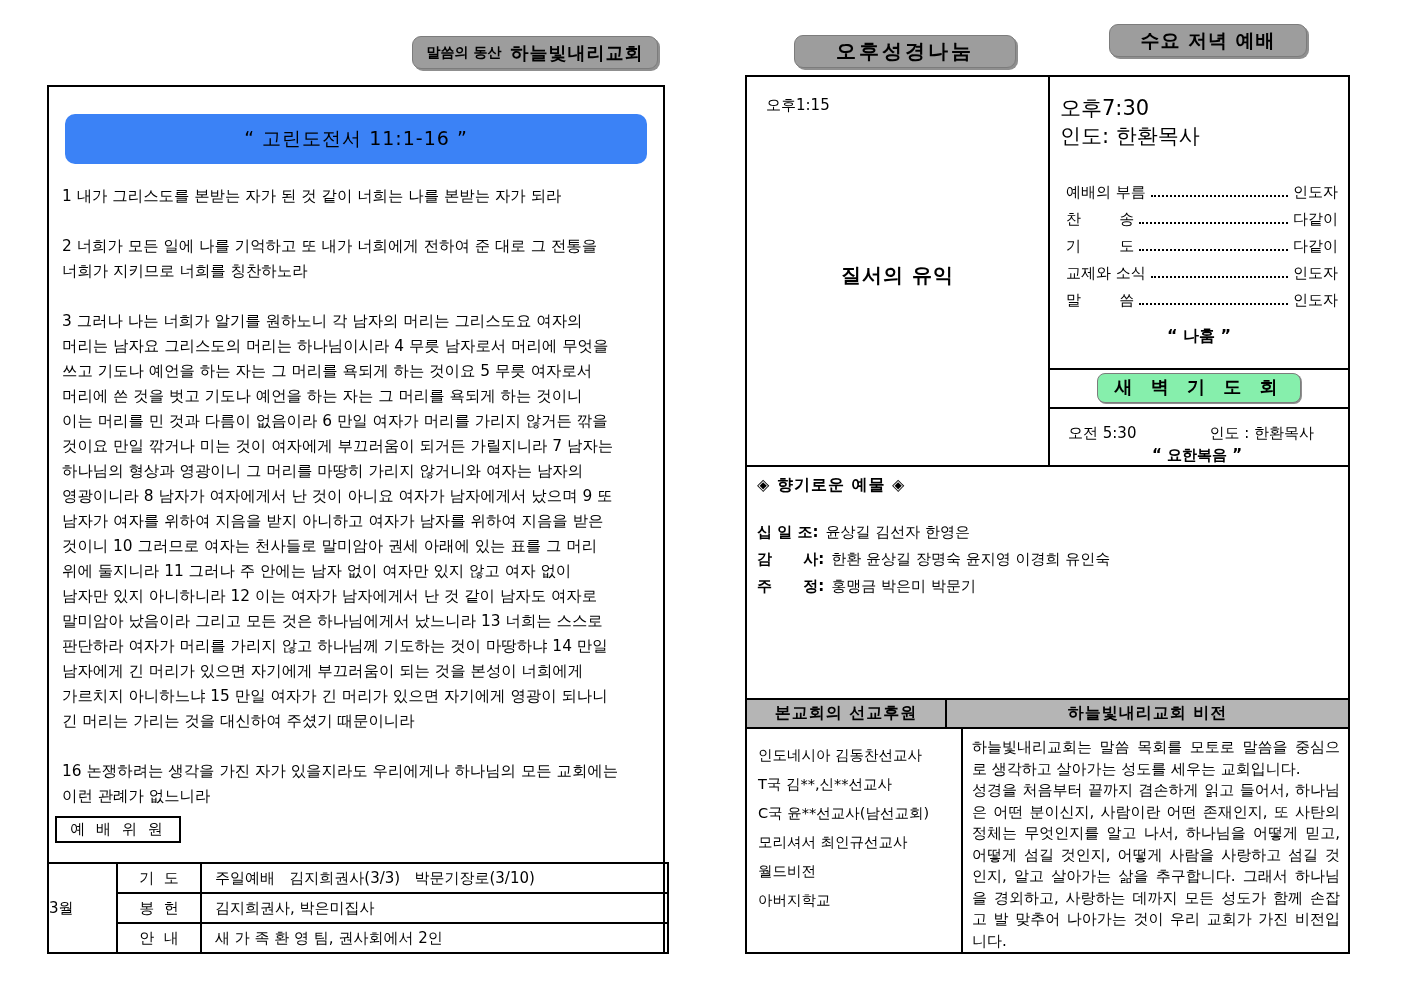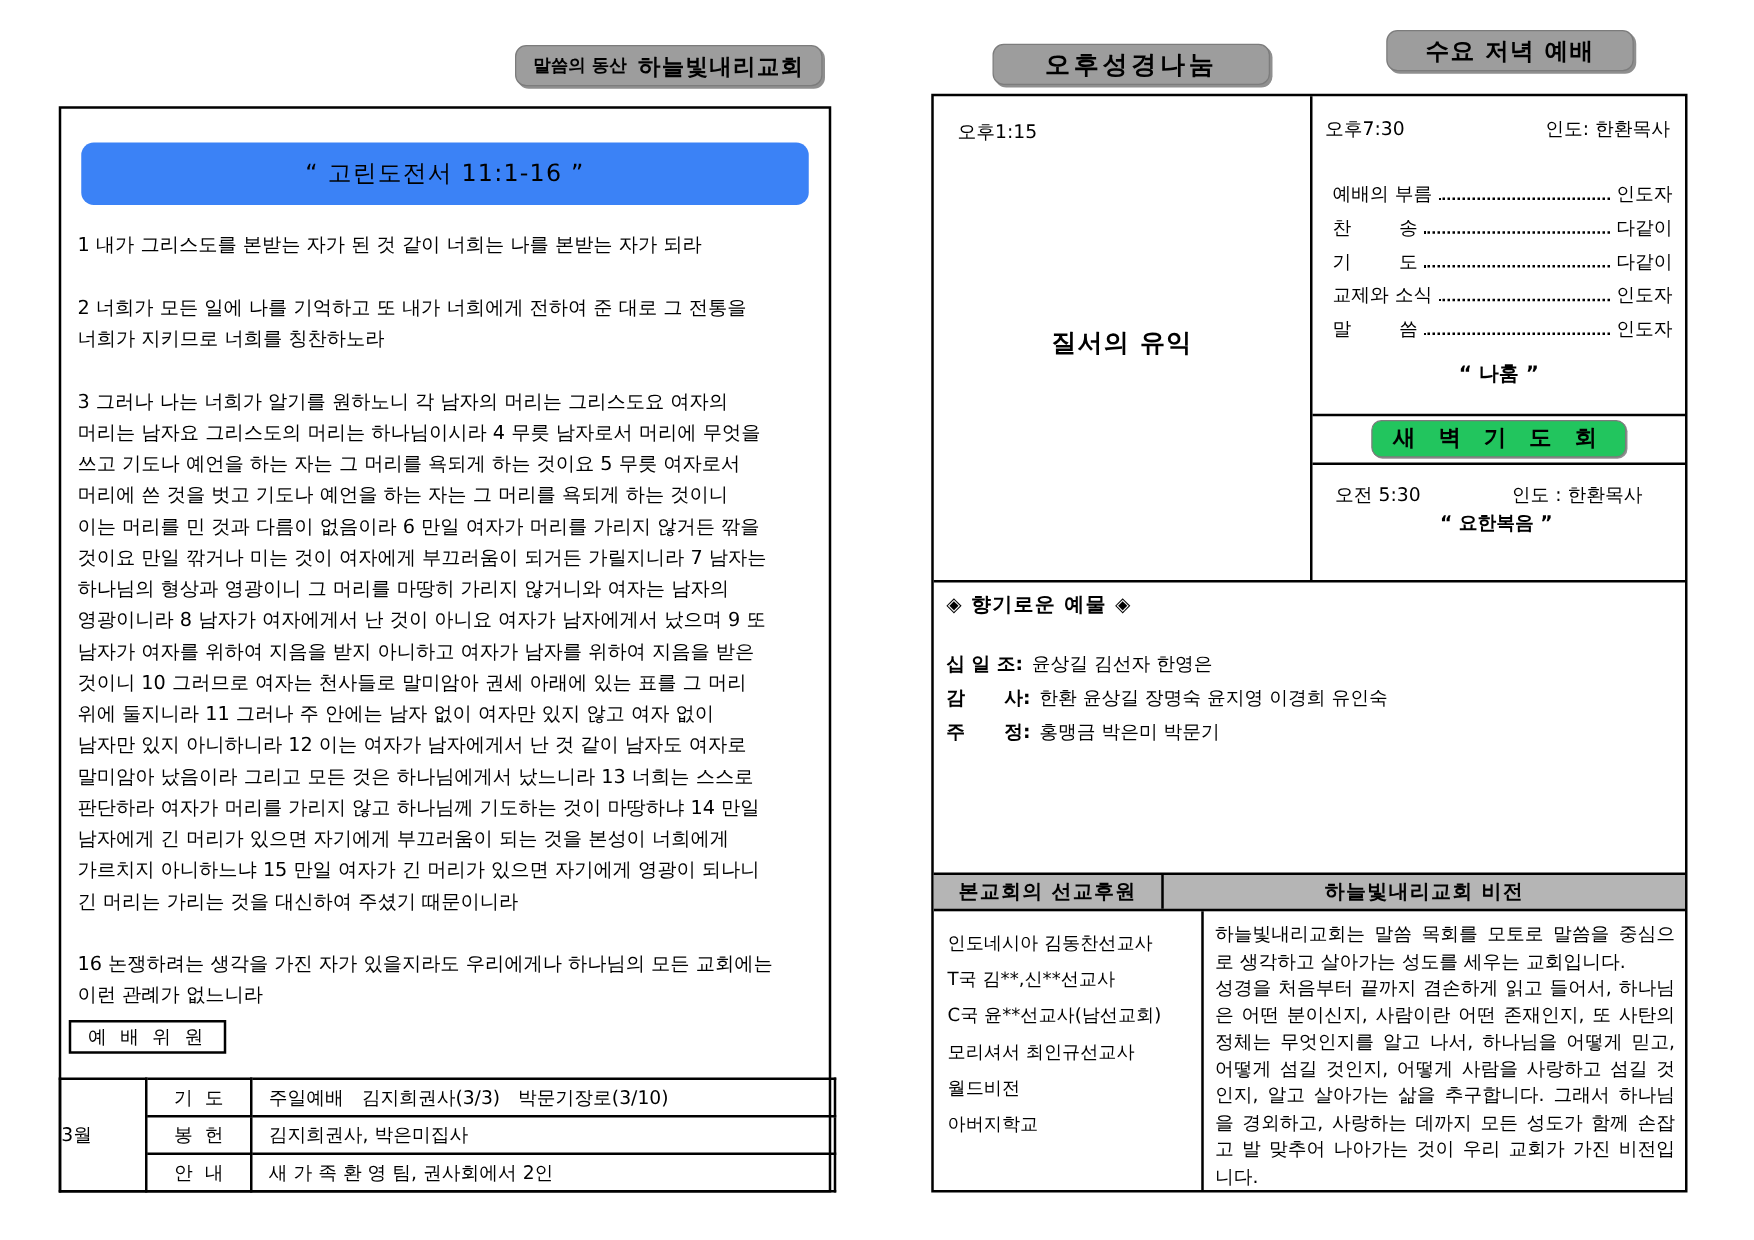--- a/index.html
+++ b/index.html
@@ -35,46 +35,46 @@
   .label-cell { width: 84px; text-align: center; white-space: pre; }
   .value-cell { padding-left: 13px; white-space: pre; }
 
   
   .rp-top { height: 392px; display: flex; border-bottom: 2px solid #000; }
   .rp-left { width: 303px; border-right: 2px solid #000; display: flex; flex-direction: column; }
   .bs-time { padding: 19px 0 0 19px; font-size: 15px; }
   .bs-title { flex: 1; display: flex; align-items: center; justify-content: center;
     font-size: 20px; font-weight: bold; letter-spacing: 1px; margin-bottom: 30px; }
   .rp-right { flex: 1; display: flex; flex-direction: column; }
-  .wed-head { display: flex; justify-content: space-between; padding: 17px 12px 0 10px; font-size: 15px; }
+  .wed-head { display: flex; justify-content: space-between; padding: 17px 12px 0 10px; font-size: 21px; flex-direction: column; }
   .order { padding: 25px 10px 0 16px; font-size: 15px; }
   .order-row { display: flex; align-items: flex-end; height: 27px; }
   .order-label, .order-value { white-space: pre; }
   .order-leader { flex: 1; border-bottom: 2px dotted #000; margin: 0 5px 5px 5px; }
   .sermon { text-align: center; font-weight: bold; font-size: 16px; margin-top: 16px; }
   .dawn-hdr { margin-top: 21px; border-top: 2px solid #000; border-bottom: 2px solid #000;
     text-align: center; padding: 3px 0 4px 0; }
-  .dawn-badge { display: inline-block; background: #22c55e; border: 1px solid #7c7c7c;
+  .dawn-badge { display: inline-block; background: #86efac; border: 1px solid #7c7c7c;
     border-radius: 8px; padding: 1px 16px 3px 16px; font-size: 18px; font-weight: bold;
     letter-spacing: 6px; box-shadow: 1px 1px 0 #8f8f8f; }
   .dawn-body { padding: 15px 12px 0 8px; font-size: 15px; }
   .dawn-head { display: flex; justify-content: space-between; padding: 0 22px 0 10px; }
   .dawn-order { margin-top: 20px; padding-left: 8px; }
   .dawn-sermon { text-align: center; font-weight: bold; font-size: 15px; margin-top: 3px; }
 
   .rp-offer { height: 236px; border-bottom: 2px solid #000; padding: 8px 12px 0 10px; }
   .offer-title { font-size: 16px; font-weight: bold; letter-spacing: 1px; }
   .offer-items { margin-top: 23px; font-size: 15px; }
   .offer-row { height: 27px; display: flex; align-items: center; }
   .offer-label { font-weight: bold; white-space: pre; }
   .offer-value { margin-left: 7px; white-space: pre; }
 
   .rp-hdr { height: 29px; display: flex; background: #b5b5b5; font-weight: bold; font-size: 16px;
     border-bottom: 2px solid #000; }
-  .hdr-left { width: 184px; border-right: 2px solid #000; display: flex; align-items: center;
+  .hdr-left { width: 200px; border-right: 2px solid #000; display: flex; align-items: center;
     justify-content: center; letter-spacing: 1px; }
   .hdr-right { flex: 1; display: flex; align-items: center; justify-content: center; letter-spacing: 1px; }
 
   .rp-body { flex: 1; display: flex; }
   .body-left { width: 216px; border-right: 2px solid #000; padding: 12px 0 0 11px;
     font-size: 14.5px; }
   .body-left div { line-height: 29px; white-space: pre; }
   .body-right { flex: 1; padding: 8px 8px 0 9px; font-size: 15px; line-height: 21.5px;
     text-align: justify; white-space: pre-line; }
 </style>

